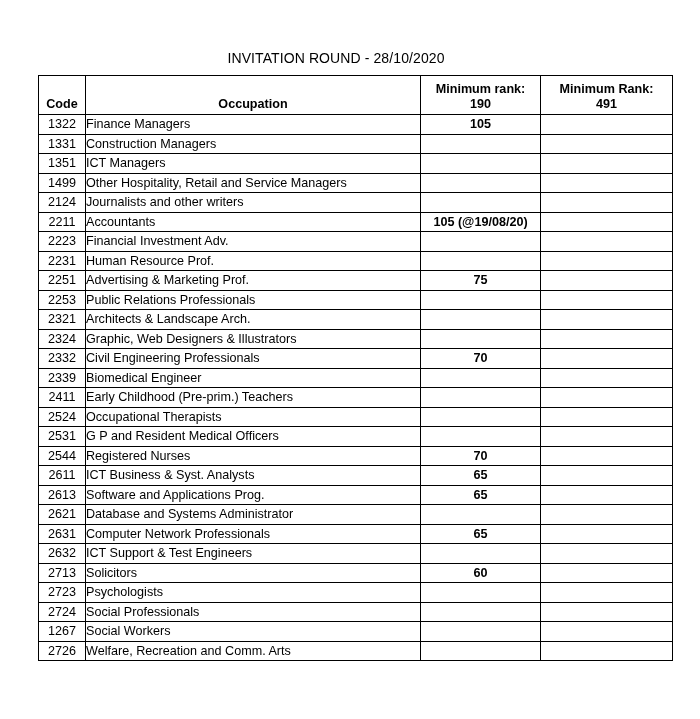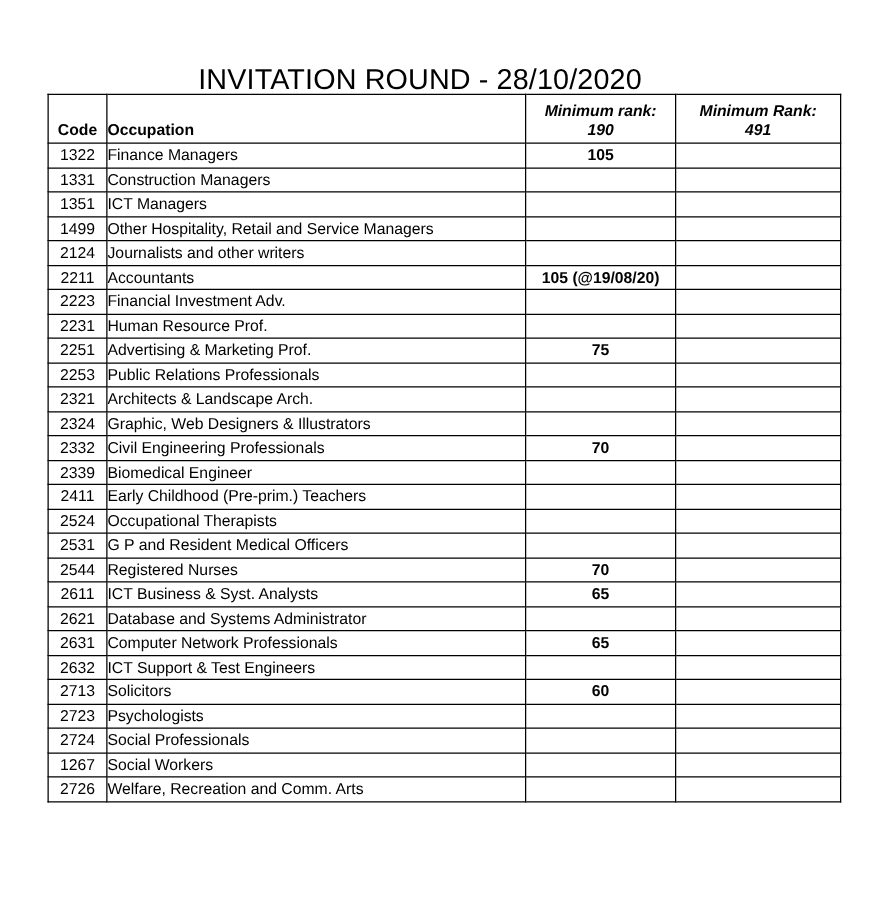--- a/index.html
+++ b/index.html
@@ -1,32 +1,32 @@
 <!DOCTYPE html>
 <html><head>
 <meta charset="utf-8">
 <style>
   html, body { margin: 0; padding: 0; background: #ffffff; }
   body { width: 700px; height: 719px; position: relative; overflow: hidden;
          font-family: "Liberation Sans", sans-serif; color: #000; }
   .title { position: absolute; top: 50px; left: 0; width: 672px; text-align: center;
-           font-size: 23px; letter-spacing: 0.1px; }
+           font-size: 14px; letter-spacing: 0.1px; }
   table.grid { position: absolute; top: 75px; left: 38px; border-collapse: collapse;
                table-layout: fixed; width: 634px; }
   table.grid td, table.grid th { border: 1.3px solid #000; padding: 0; font-size: 12.6px;
                height: 18.5px; line-height: 18.5px; overflow: hidden; white-space: nowrap; }
   col.c-code { width: 47px; }
   col.c-occ { width: 335px; }
   col.c-r1 { width: 120px; }
   col.c-r2 { width: 132px; }
   th { font-weight: bold; }
   tr.head th { height: 36px; line-height: 15px; vertical-align: bottom; padding-bottom: 2px; }
   th.h-code { text-align: center; }
-  th.h-occ { text-align: left; padding-left: 5px; }
-  th.h-rank { text-align: center; vertical-align: middle; padding-bottom: 0; font-style: italic; }
+  th.h-occ { text-align: center; padding-left: 5px; }
+  th.h-rank { text-align: center; vertical-align: middle; padding-bottom: 0; }
   td.code { text-align: center; }
   td.occ { text-align: left; padding-left: 5px; }
   td.rank { text-align: center; font-weight: bold; }
 </style>
 </head>
 <body>
 
 <div class="title">INVITATION ROUND - 28/10/2020</div>
 
 <table class="grid">
@@ -159,20 +159,26 @@
         <td class="rank">70</td>
         <td class="rank"></td>
       </tr>
       <tr>
         <td class="code">2611</td>
         <td class="occ">ICT Business &amp; Syst. Analysts</td>
         <td class="rank">65</td>
         <td class="rank"></td>
       </tr>
       <tr>
+        <td class="code">2613</td>
+        <td class="occ">Software and Applications Prog.</td>
+        <td class="rank">65</td>
+        <td class="rank"></td>
+      </tr>
+      <tr>
         <td class="code">2621</td>
         <td class="occ">Database and Systems Administrator</td>
         <td class="rank"></td>
         <td class="rank"></td>
       </tr>
       <tr>
         <td class="code">2631</td>
         <td class="occ">Computer Network Professionals</td>
         <td class="rank">65</td>
         <td class="rank"></td>

